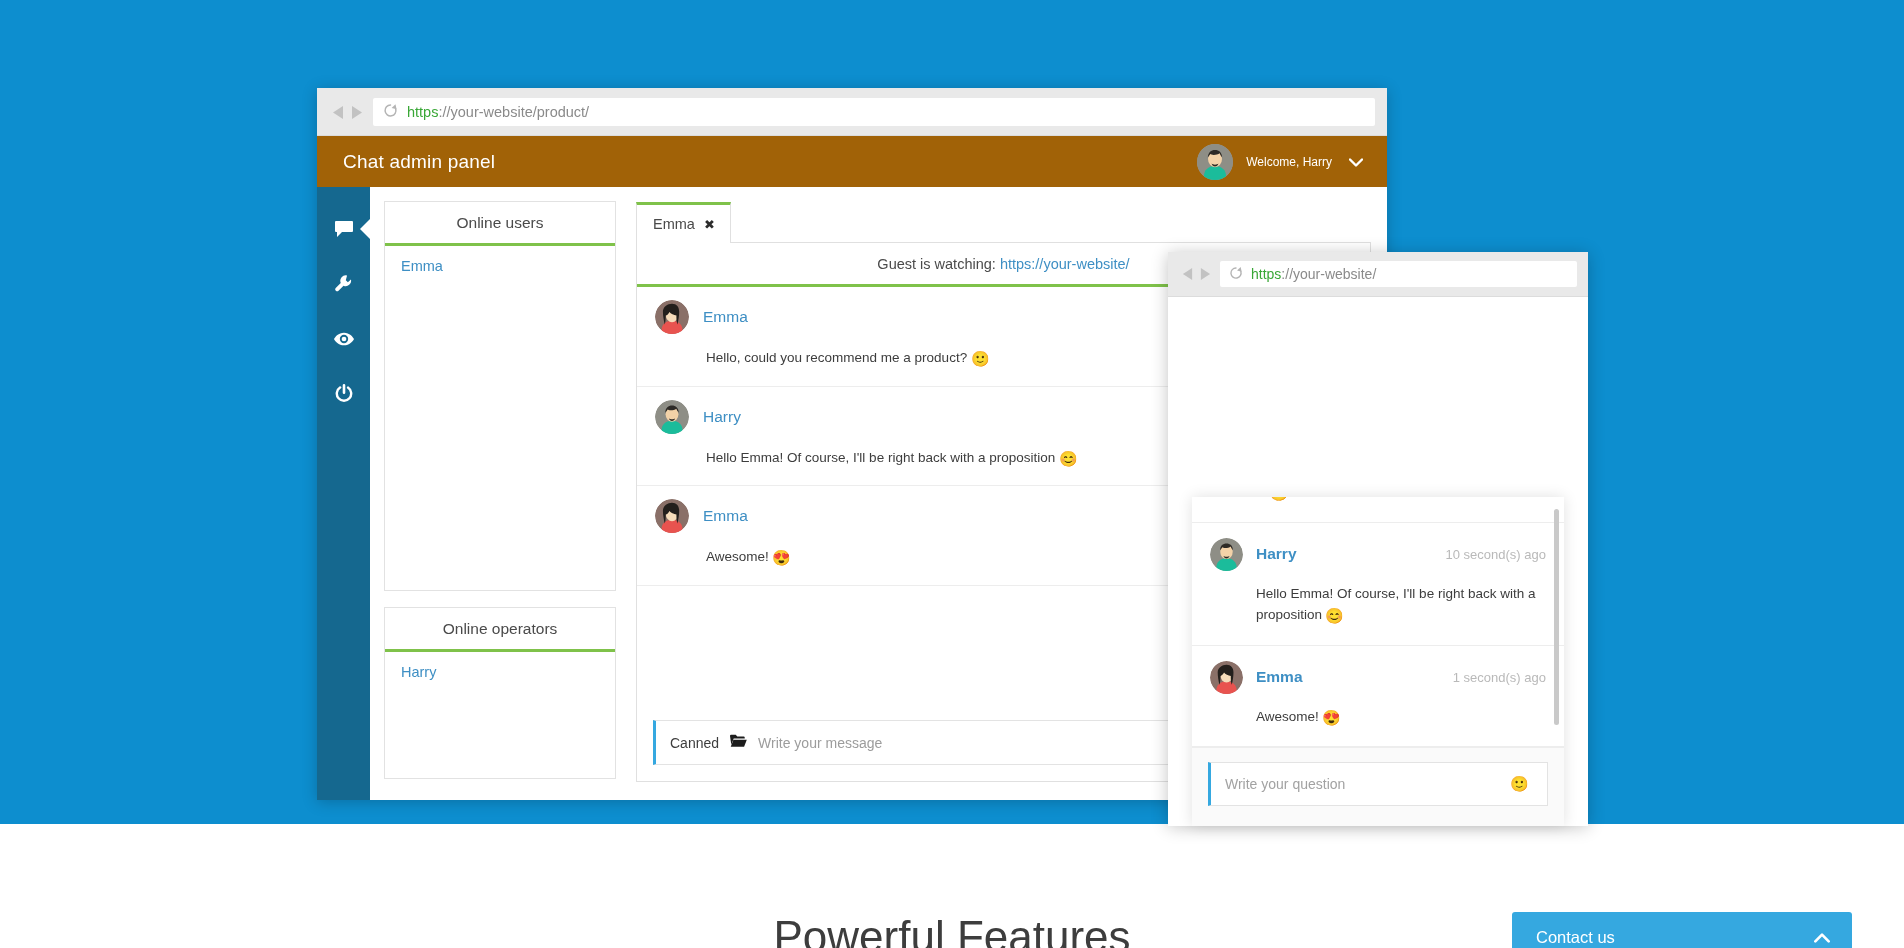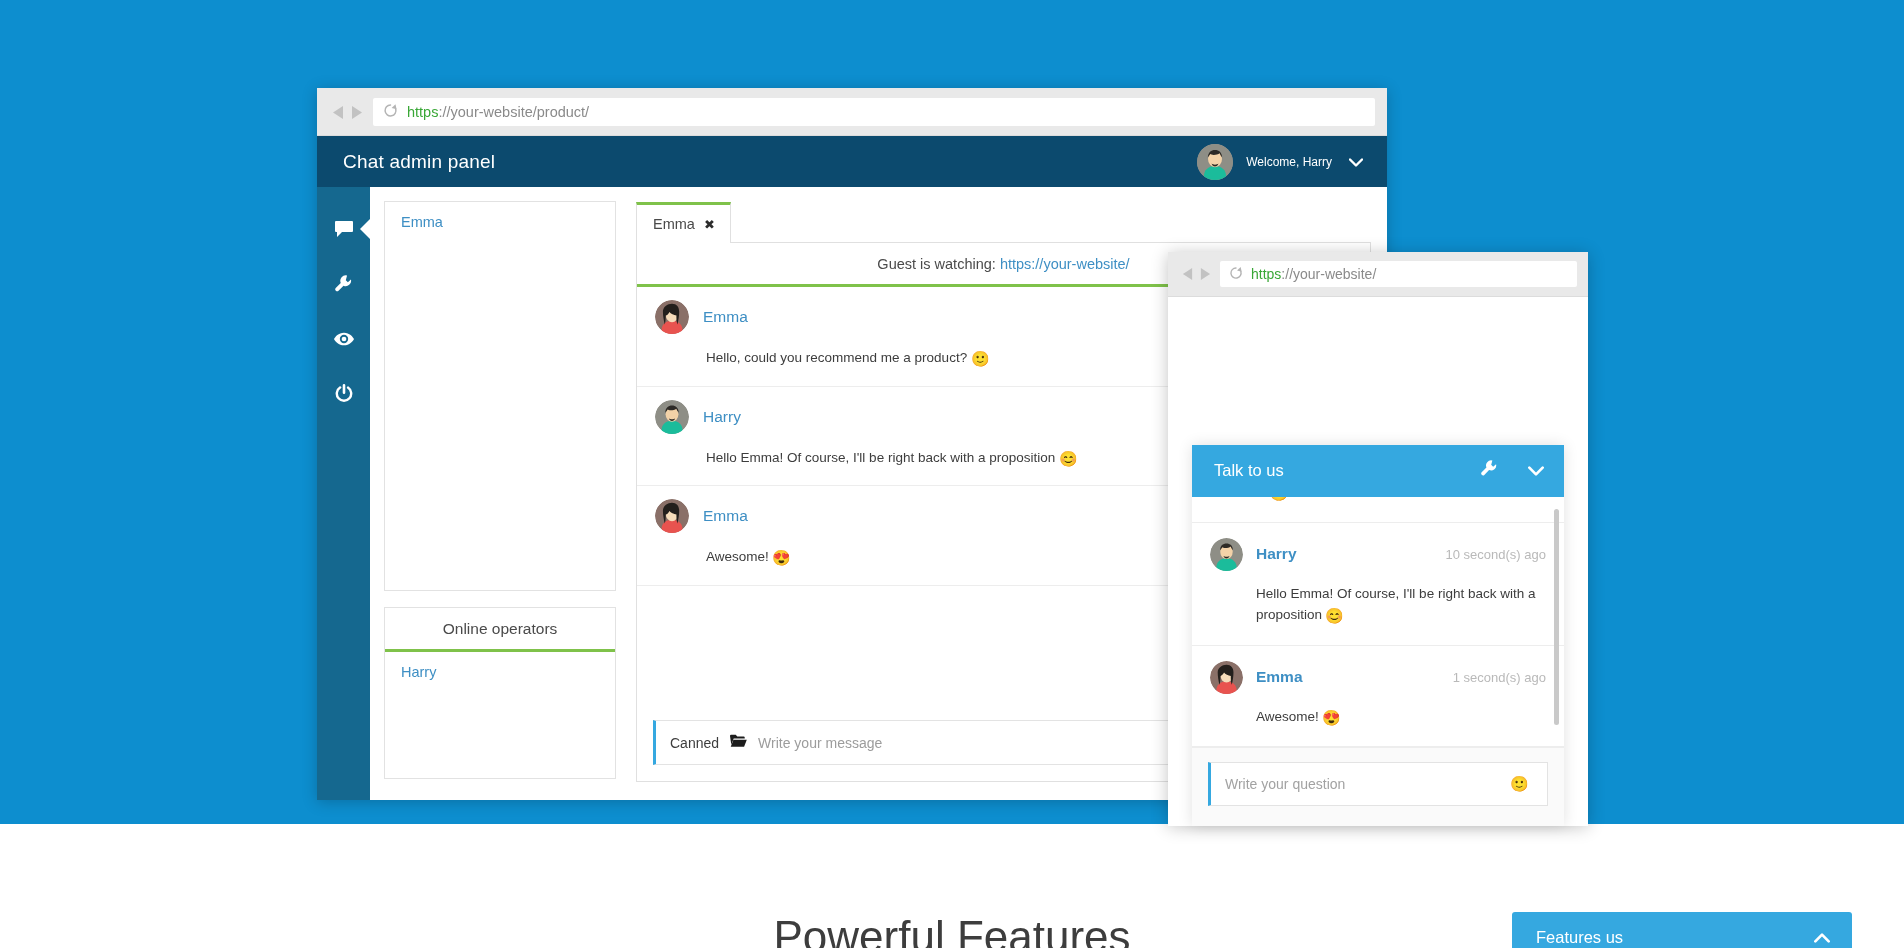--- a/index.html
+++ b/index.html
@@ -37,21 +37,21 @@
     flex:1; background:#fff; border-radius:2px; height:28px;
     display:flex; align-items:center; gap:9px; padding:0 10px;
     font-size:14.5px; color:#707070;
   }
   .reload-ico { flex:0 0 auto; display:block; }
   .url-https { color:#39a736; }
   .url-rest { color:#8a8a8a; }
 
   
   .admin-header {
-    height:51px; background:#0c4a6e; color:#fff;
+    height:51px; background:#a16207; color:#fff;
     display:flex; align-items:center; justify-content:space-between;
     padding:0 24px 0 26px;
   }
   .admin-title { font-size:19px; font-weight:400; letter-spacing:.2px; }
   .admin-user { display:flex; align-items:center; gap:13px; }
   .avatar {
     width:36px; height:36px; border-radius:50%; overflow:hidden; flex:0 0 auto;
     background:#9b9b94;
   }
   .avatar svg { display:block; }
@@ -271,20 +271,21 @@
               <path d="M9 0a1.3 1.3 0 0 0-1.3 1.3v7.4a1.3 1.3 0 0 0 2.6 0V1.3A1.3 1.3 0 0 0 9 0z"></path>
               <path d="M13.6 2.5a1.2 1.2 0 0 0-1.3 2 6 6 0 1 1-6.6 0 1.2 1.2 0 1 0-1.3-2 8.4 8.4 0 1 0 9.2 0z"></path>
             </svg>
         </div>
       </div>
 
       <div class="admin-main">
 
         <div class="lists-col">
           <div class="panel panel-users">
+            <div class="panel-head">Online users</div>
             <div class="panel-list">
               <a href="#">Emma</a>
             </div>
           </div>
           <div class="panel panel-ops">
             <div class="panel-head">Online operators</div>
             <div class="panel-list">
               <a href="#">Harry</a>
             </div>
           </div>
@@ -394,35 +395,20 @@
             <polygon points="13.3,1.2 14.5,6.6 9.2,5.2" fill="#b4b4b4"></polygon>
           </svg>
         </span>
         <span><span class="url-https">https</span><span class="url-rest">://your-website/</span></span>
       </div>
     </div>
 
     <div class="site-body">
       <div class="widget">
 
-        <div class="widget-head">
-          <span class="widget-title">Talk to us</span>
-          <span class="widget-actions">
-            <span>
-              <svg width="17" height="17" viewBox="0 0 20 20" fill="#fff">
-                  <path d="M13.4.6a6 6 0 0 0-7 8.2L.8 14.4a2.2 2.2 0 0 0 3.1 3.1l5.6-5.6a6 6 0 0 0 8.2-7L14.3 8 12 5.7z"></path>
-                </svg>
-            </span>
-            <span>
-              <svg width="16" height="10" viewBox="0 0 14 9">
-                  <polyline points="1,1.5 7,7.5 13,1.5" stroke="#fff" stroke-width="2.4" fill="none" stroke-linecap="round" stroke-linejoin="round"></polyline>
-                </svg>
-            </span>
-          </span>
-        </div>
 
         <div class="widget-body">
           <div class="wscroll">
             <div class="wmsg clipped">
               <span class="peek-emo">🙂</span>
             </div>
 
             <div class="wmsg">
               <div class="wmsg-head">
                 <span class="wmsg-left">
@@ -470,21 +456,21 @@
           </div>
         </div>
 
       </div>
     </div>
   </div>
 
   <div class="features-title">Powerful Features</div>
 
   <div class="contact-tab">
-    <span>Features us</span>
+    <span>Contact us</span>
     <span>
       <svg width="16" height="10" viewBox="0 0 14 9">
           <polyline points="1,7.5 7,1.5 13,7.5" stroke="#fff" stroke-width="2.4" fill="none" stroke-linecap="round" stroke-linejoin="round"></polyline>
         </svg>
     </span>
   </div>
 
 </div>
 
 </body></html>

